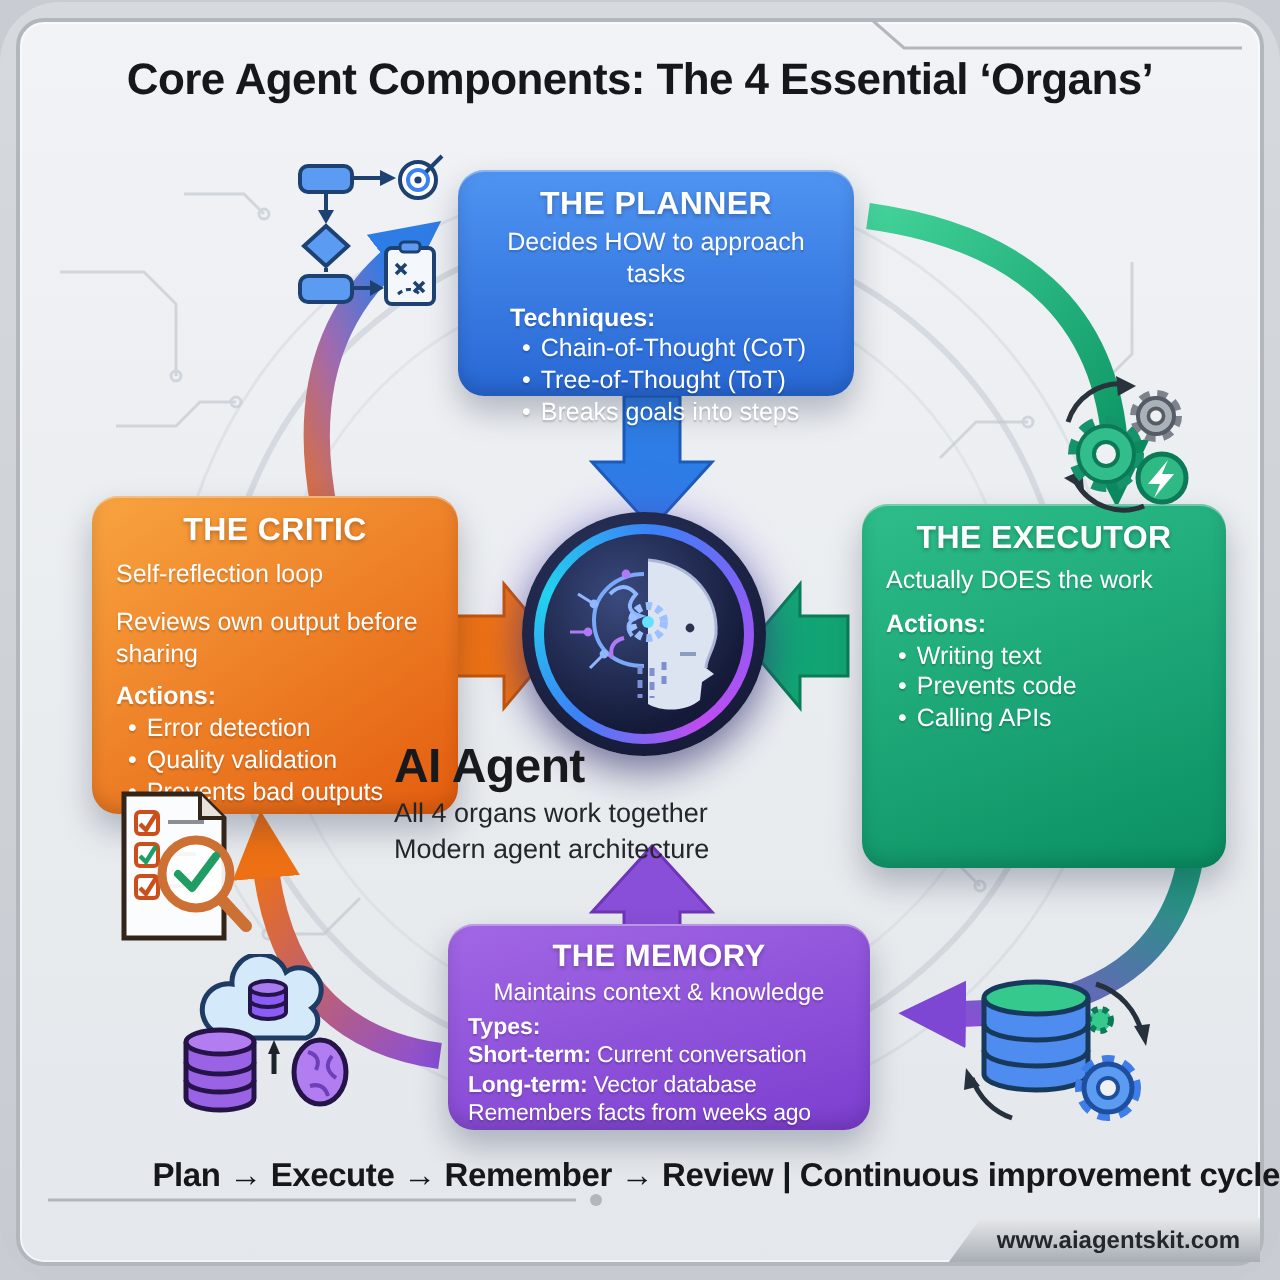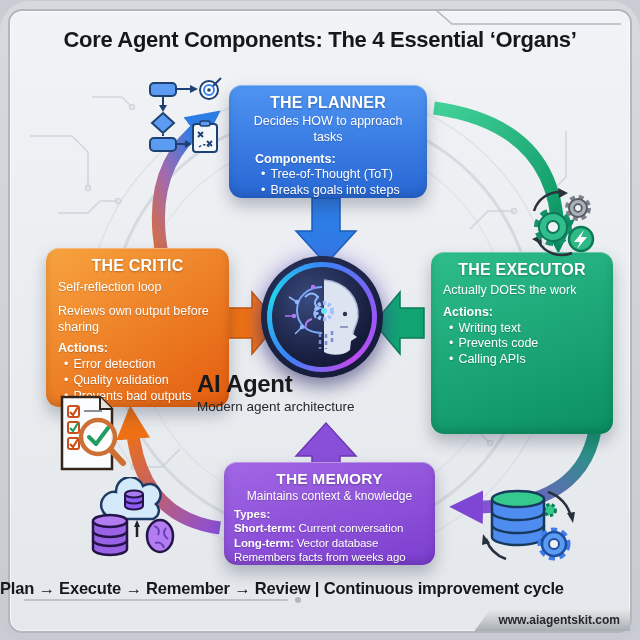--- a/index.html
+++ b/index.html
@@ -31,21 +31,21 @@
       background:radial-gradient(circle at 40% 30%,#2c3560,#161c3a 75%);display:grid;place-items:center;
       box-shadow:0 8px 18px rgba(20,25,60,.45),0 0 24px rgba(120,95,255,.35);}
   .agent-ring{width:110px;height:110px;border-radius:50%;display:grid;place-items:center;
       background:conic-gradient(from 220deg,#3b82f6,#22d3ee,#3b82f6,#8b5cf6,#c04cf0,#3b82f6);}
   .agent-core{width:100px;height:100px;border-radius:50%;overflow:hidden;
       background:radial-gradient(circle at 38% 32%,#3a4a7e,#141a38 72%);}
   .agent-text{position:absolute;left:197px;top:369px;width:250px;color:#17191d;}
   .agent-text .at{font-size:24px;font-weight:800;letter-spacing:-.3px;}
   .agent-text .as{font-size:13.5px;line-height:1.3;color:#23262b;}
   .icon{position:absolute;}
-  .footer{position:absolute;left:0;right:0;top:578px;text-align:left;font-size:16.5px;font-weight:700;color:#15171b;letter-spacing:-.2px;}
+  .footer{position:absolute;left:0;right:0;top:578px;text-align:right;font-size:16.5px;font-weight:700;color:#15171b;letter-spacing:-.2px;}
   .badge{position:absolute;right:10px;bottom:10px;height:22px;line-height:22px;padding:0 10px 0 24px;
       background:linear-gradient(180deg,#e6e8ea,#a9aeb5);clip-path:polygon(16px 0,100% 0,100% 100%,0 100%);
       font-size:12px;font-weight:700;color:#24282d;}
 </style>
 </head>
 <body>
 
 <div class="stage">
   <div class="card"></div>
 
@@ -129,21 +129,22 @@
       <polygon points="312,465 340,465 340,455 356,455 326,422 296,455 312,455" fill="#8a4fd8" stroke="#6d36b5"></polygon>
     </g>
   </svg>
 
   <h1 class="title">Core Agent Components: The 4 Essential ‘Organs’</h1>
 
   <div class="box planner">
     <div class="bt">THE PLANNER</div>
     <div class="bs">Decides HOW to approach tasks</div>
     <div class="pad">
-      <div class="sec">Components:</div>
+      <div class="sec">Techniques:</div>
+      <div class="li">Chain-of-Thought (CoT)</div>
       <div class="li">Tree-of-Thought (ToT)</div>
       <div class="li">Breaks goals into steps</div>
     </div>
   </div>
 
   <div class="box critic">
     <div class="bt">THE CRITIC</div>
     <div class="pline" style="margin-top:4px">Self-reflection loop</div>
     <div class="pline" style="margin-top:8px">Reviews own output before sharing</div>
     <div class="sec">Actions:</div>
@@ -198,20 +199,21 @@
             <path d="M48 66 v16"></path>
               <path d="M54 67 v15"></path>
               <path d="M60 64 v14"></path>
           </g>
         </svg>
       </div>
     </div>
   </div>
   <div class="agent-text">
     <div class="at">AI Agent</div>
+    <div class="as">All 4 organs work together</div>
     <div class="as">Modern agent architecture</div>
   </div>
 
   <svg class="icon" style="left:146px;top:76px" width="80" height="78" viewBox="0 0 80 78">
     <rect x="4" y="6" width="26" height="13" rx="4" fill="#5b9bf2" stroke="#1d4272" stroke-width="2"></rect>
     <path d="M31 12 H44" stroke="#1d4272" stroke-width="2"></path>
       <polygon points="44,8 52,12 44,16" fill="#1d4272"></polygon>
     <circle cx="63" cy="13" r="9" fill="#fff" stroke="#1d4272" stroke-width="2"></circle>
     <circle cx="63" cy="13" r="5" fill="none" stroke="#3b82f6" stroke-width="2"></circle>
     <circle cx="63" cy="13" r="1.8" fill="#1d4272"></circle>

